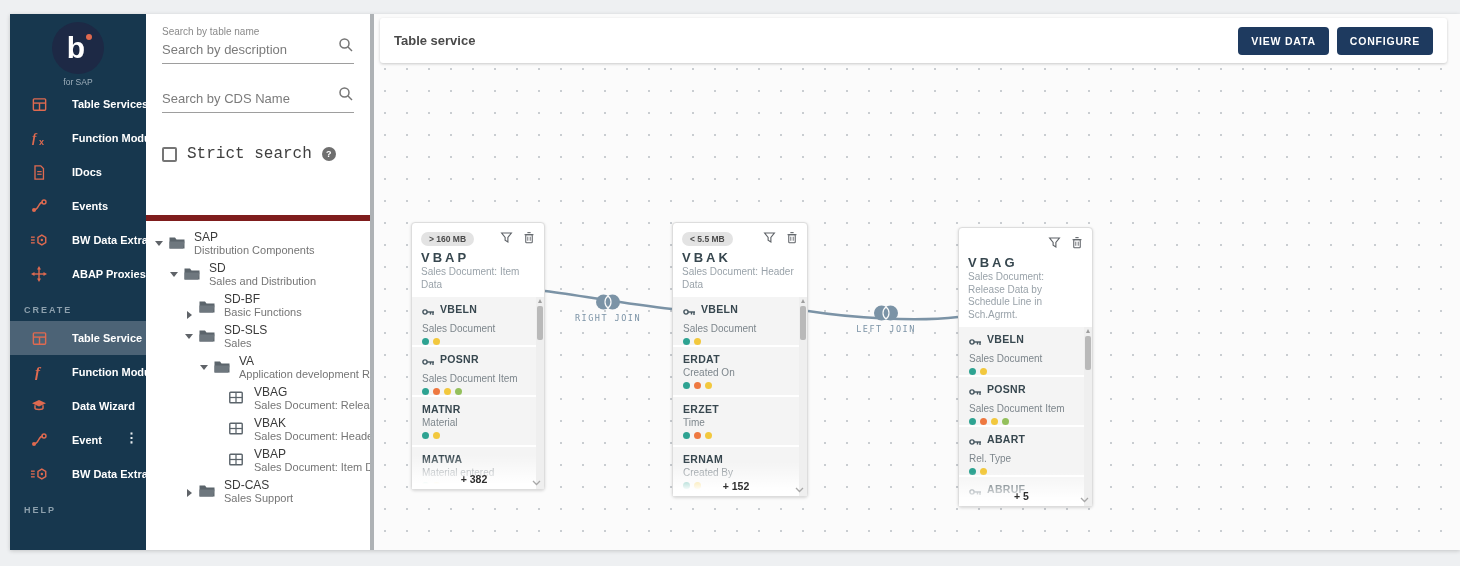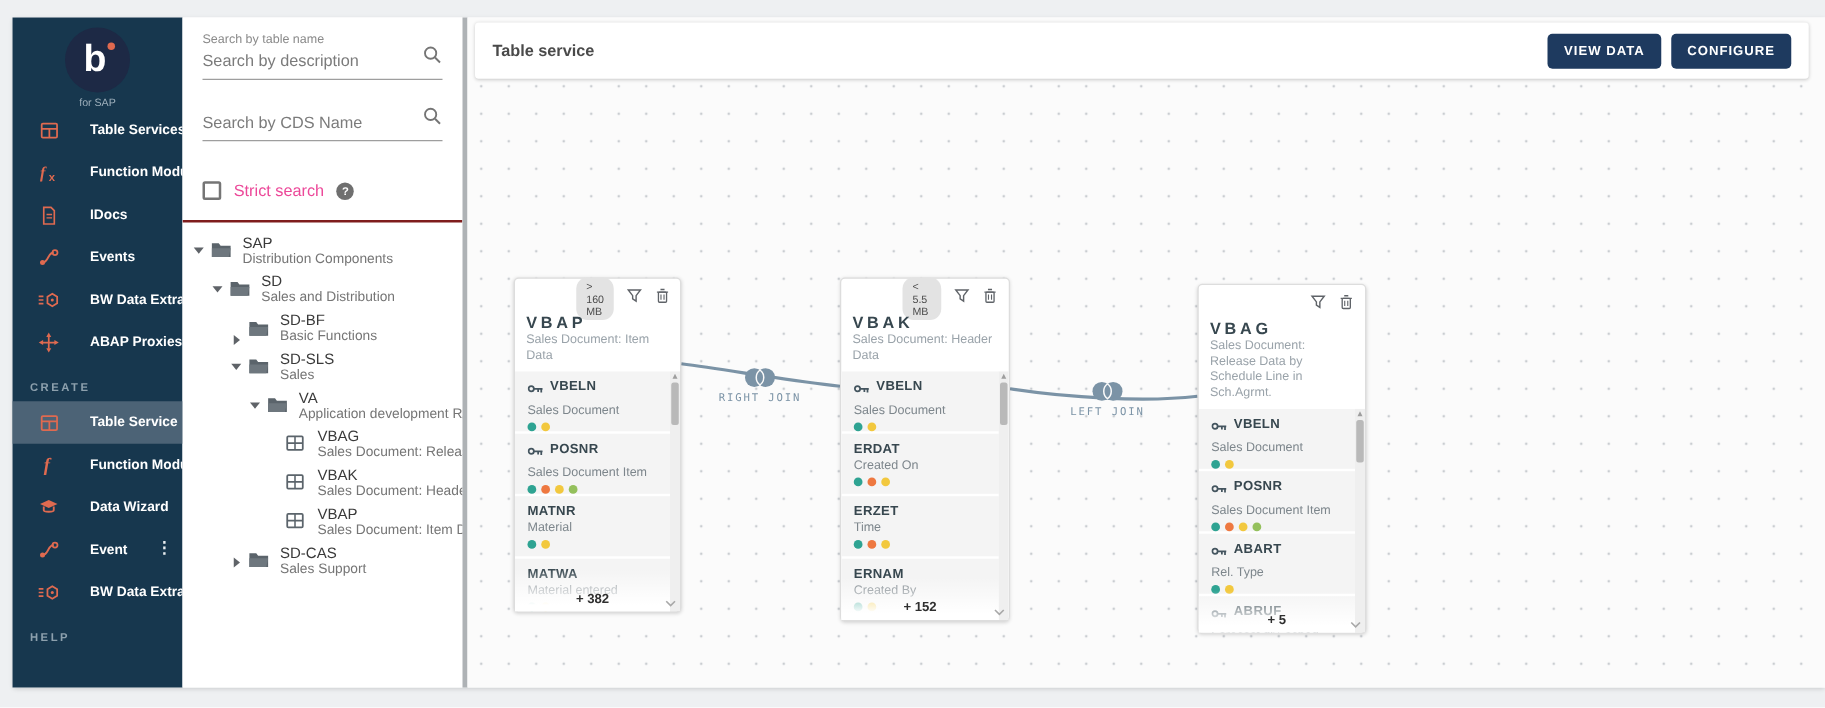--- a/index.html
+++ b/index.html
@@ -28,26 +28,26 @@
   .search-panel { width:224px; flex:none; background:#fff; height:100%; padding:6px 0 0 0; overflow:hidden; }
   .search-block { padding:6px 16px 0 16px; }
   .float-label { font-size:10px; color:#8a8a8a; }
   .search-field { position:relative; border-bottom:1px solid #9e9e9e; padding:3px 0 5px 0; margin-bottom:22px; }
   .search-field input { border:none; outline:none; width:170px; font-size:13px; color:#212121;
                         font-family:"Liberation Sans", sans-serif; background:transparent; }
   .search-field input::placeholder { color:#7b7b7b; }
   .mag { position:absolute; right:0; bottom:6px; }
   .strict-row { display:flex; align-items:center; gap:10px; padding:10px 16px 16px 16px; }
   .checkbox { width:15px; height:15px; border:2px solid #757575; border-radius:2px; background:#fff; }
-  .strict-label { font-size:13px; color:#ec4899; }
+  .strict-label { font-size:16px; color:#404040;font-family:Liberation Mono, monospace; }
   .help-badge { width:14px; height:14px; border-radius:50%; background:#6f6f6f; color:#fff; font-size:9px;
                 display:flex; align-items:center; justify-content:center; font-weight:bold; }
 
   
-  .tree { border-top:2px solid #7f1d1d; padding:10px 4px 0 6px; }
+  .tree { border-top:6px solid #7f1d1d; padding:10px 4px 0 6px;margin-top:36px; }
   .tree-row { display:flex; align-items:flex-start; margin-bottom:5px; cursor:pointer; }
   .expander { width:14px; flex:none; display:flex; justify-content:center; margin-top:10px; }
   .tri-down { width:0; height:0; border-left:4.5px solid transparent; border-right:4.5px solid transparent; border-top:5.5px solid #5f6368; }
   .tri-right { width:0; height:0; border-top:4.5px solid transparent; border-bottom:4.5px solid transparent; border-left:5.5px solid #5f6368; }
   .tree-icon { width:20px; flex:none; margin:4px 6px 0 2px; }
   .tree-text .t-name { font-size:12px; color:#3a3a3a; line-height:13px; }
   .tree-text .t-desc { font-size:11px; color:#757575; line-height:13px; white-space:nowrap; }
 
   
   .v-divider { width:4px; flex:none; background:#aeb2b5; height:100%; }
@@ -62,21 +62,21 @@
   .header-spacer { flex:1; }
   .hdr-btn { background:#1e3a5f; color:#fff; border:none; border-radius:4px; font-size:10.5px; font-weight:bold;
              letter-spacing:.8px; padding:8px 13px; margin-left:8px; cursor:pointer; font-family:"Liberation Sans", sans-serif; }
   .joins-svg { position:absolute; left:0; top:0; width:100%; height:100%; z-index:1; pointer-events:none; }
 
   
   .table-card { position:absolute; background:#fff; border:1px solid #ddd; border-radius:4px;
                 box-shadow:0 1px 3px rgba(0,0,0,.15); z-index:2; display:flex; flex-direction:column; }
   .card-header { padding:7px 9px 6px 9px; }
   .card-top-row { display:flex; align-items:center; height:17px; }
-  .size-badge { background:#e3e3e3; color:#4a4a4a; font-size:8.5px; font-weight:normal; border-radius:9px; padding:2px 8px;margin-left:40px; }
+  .size-badge { background:#e3e3e3; color:#4a4a4a; font-size:8.5px; font-weight:bold; border-radius:9px; padding:2px 8px; }
   .top-spacer { flex:1; }
   .hicon { margin-left:10px; cursor:pointer; }
   .card-title { font-size:13px; font-weight:bold; letter-spacing:3px; color:#37474f; margin-top:3px; }
   .card-desc { font-size:10px; color:#9aa3aa; line-height:12.5px; margin-top:1px; }
   .field-list { position:relative; flex:1; overflow:hidden; padding-right:8px; }
   .field-row { background:#f4f4f4; padding:6px 6px 6px 10px; margin-bottom:2px; height:48px; cursor:pointer; }
   .fname-line { display:flex; gap:5px; }
   .fname { font-size:10.5px; font-weight:bold; color:#37474f; letter-spacing:.3px; }
   .fdesc { font-size:10px; color:#7d868c; margin-top:2px; white-space:nowrap; }
   .dots { display:flex; gap:4px; margin-top:4px; }

